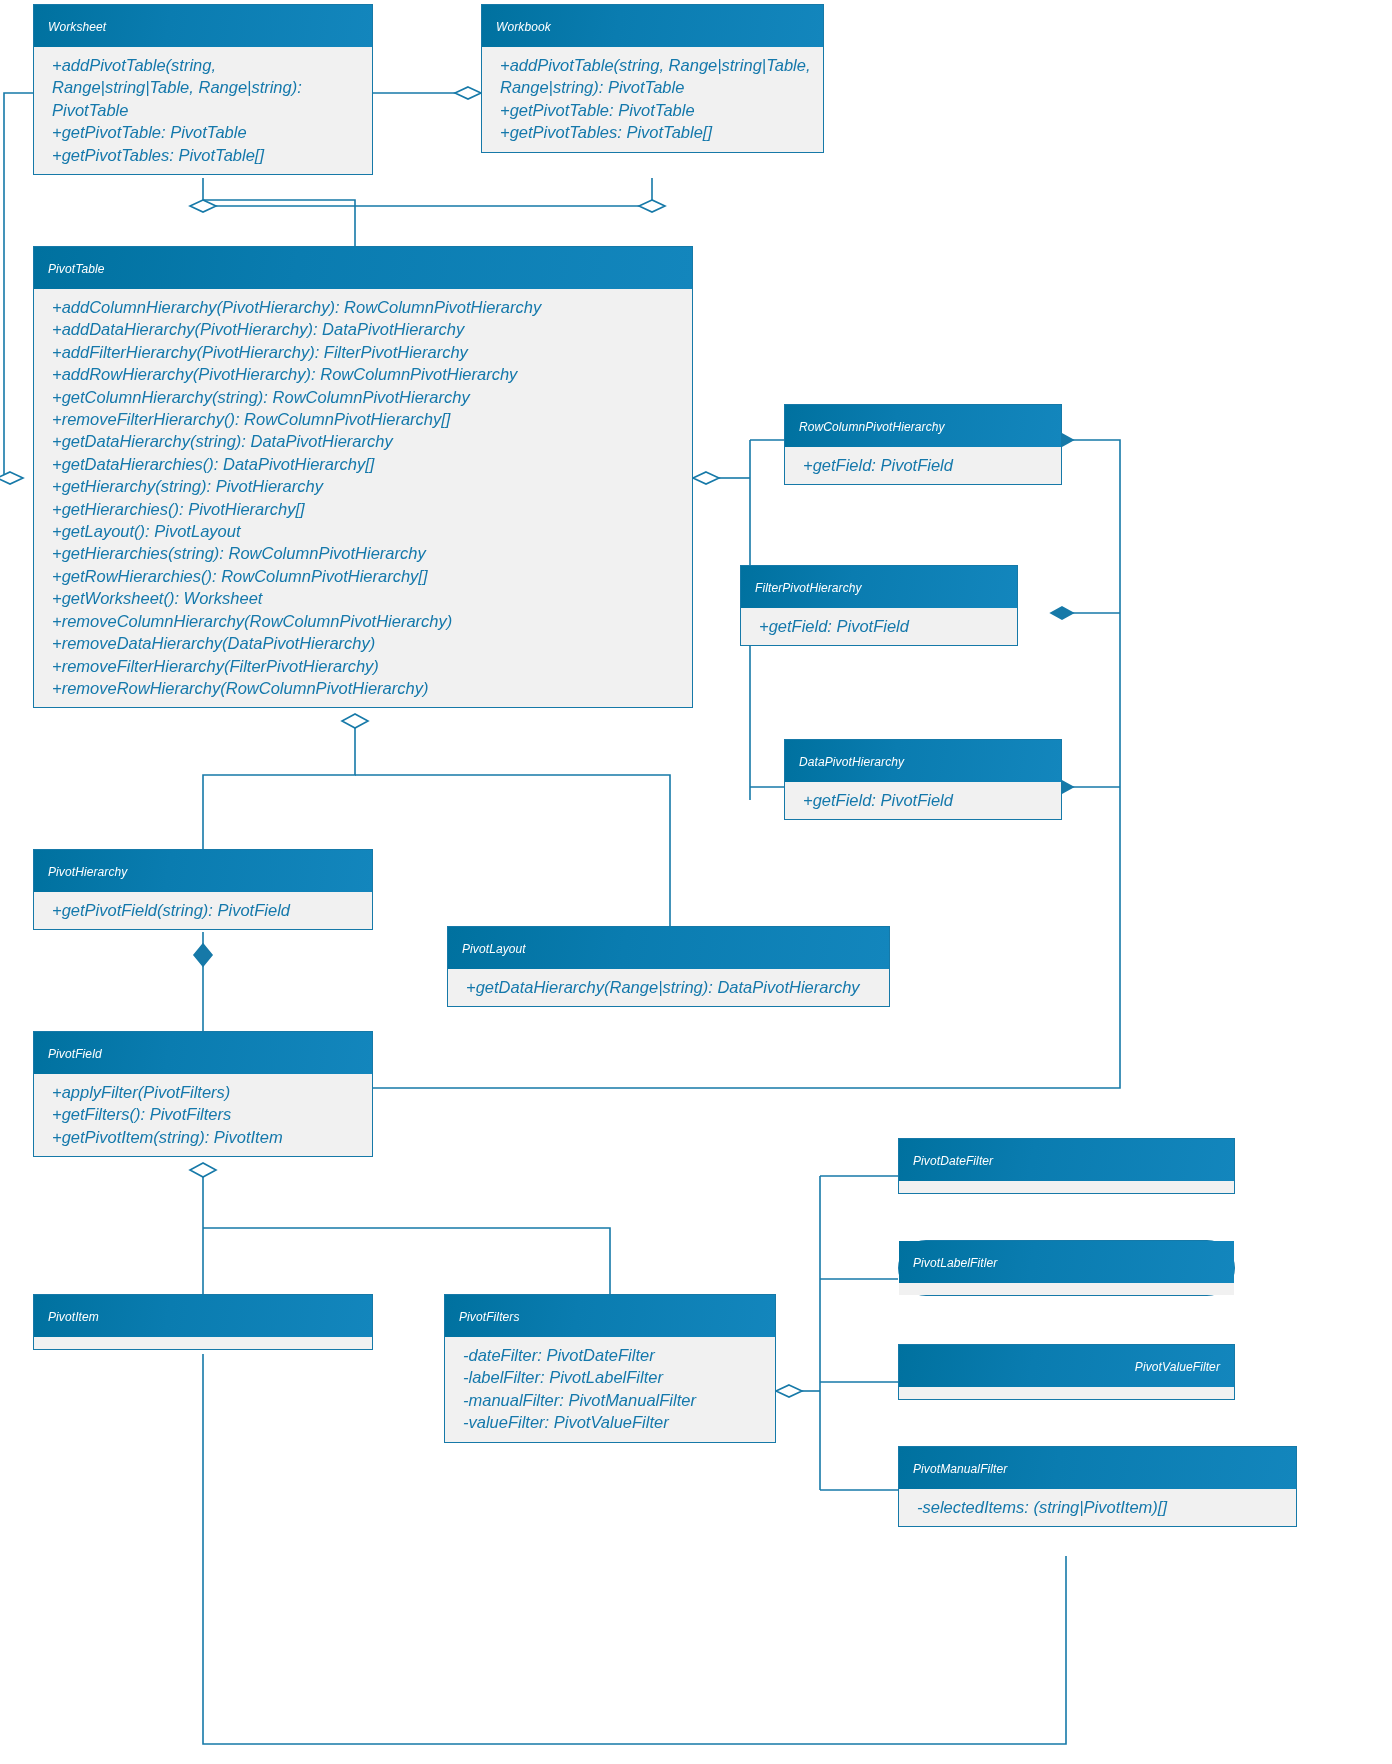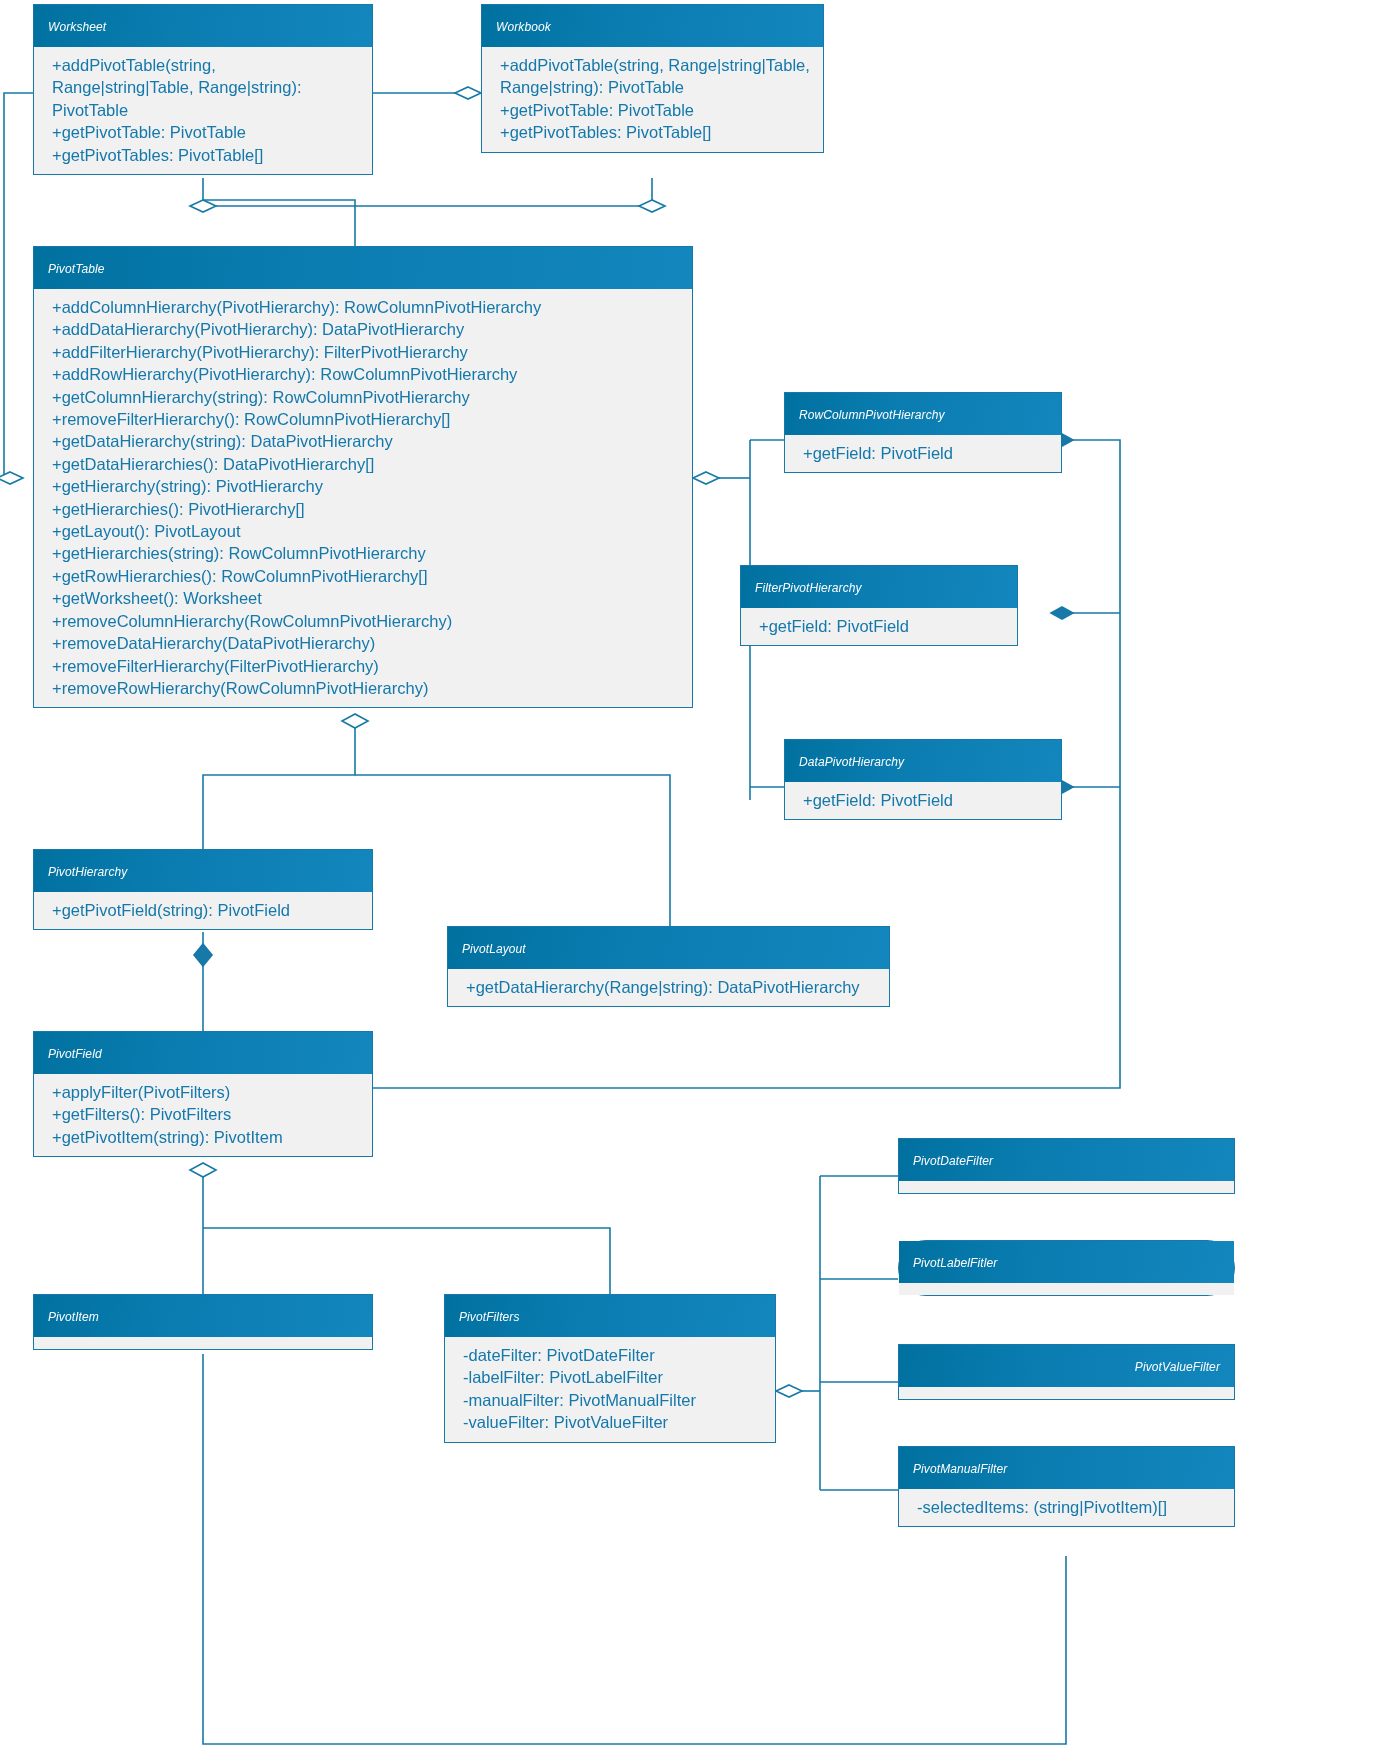--- a/index.html
+++ b/index.html
@@ -50,40 +50,41 @@
     font-size: 16.5px;
     line-height: 22.4px;
     padding: 7px 12px 8px 18px;
   }
   .cls-body.empty {
     padding: 0;
     height: 12px;
   }
   .cls-body .mrow {
     white-space: nowrap;
+    font-style: italic;
   }
   .cls-body.wrap .mrow {
     white-space: normal;
   }
   
   #worksheet   { left: 33px;  top: 4px;    width: 340px; }
   #workbook    { left: 481px; top: 4px;    width: 343px; }
   #pivottable  { left: 33px;  top: 246px;  width: 660px; }
-  #rowcolhier  { left: 784px; top: 392px;  width: 278px; }
+  #rowcolhier  { left: 784px; top: 404px;  width: 278px; }
   #filterhier  { left: 740px; top: 565px;  width: 278px; }
   #datahier    { left: 784px; top: 739px;  width: 278px; }
   #pivothier   { left: 33px;  top: 849px;  width: 340px; }
   #pivotlayout { left: 447px; top: 926px;  width: 443px; }
   #pivotfield  { left: 33px;  top: 1031px; width: 340px; }
   #pivotitem   { left: 33px;  top: 1294px; width: 340px; }
   #pivotfilters{ left: 444px; top: 1294px; width: 332px; }
   #datefilter  { left: 898px; top: 1138px; width: 337px; }
   #labelfilter { left: 898px; top: 1240px; width: 337px; border-radius: 30px; }
   #valuefilter { left: 898px; top: 1344px; width: 337px; text-align: right; }
-  #manualfilter{ left: 898px; top: 1446px; width: 337px; }
+  #manualfilter{ left: 898px; top: 1446px; width: 399px; }
 </style>
 </head>
 <body>
 
 <div id="canvas">
 
   <svg class="edges" viewBox="0 0 1392 1764" xmlns="http://www.w3.org/2000/svg">
     <g fill="none" stroke="#1679a8" stroke-width="1.6">
 
       <path d="M373,93 L468,93"></path>

